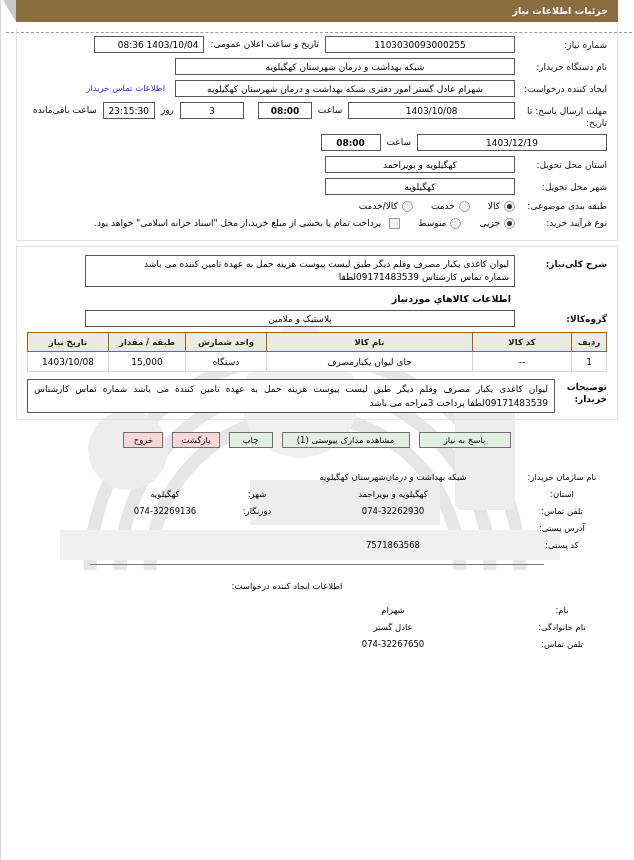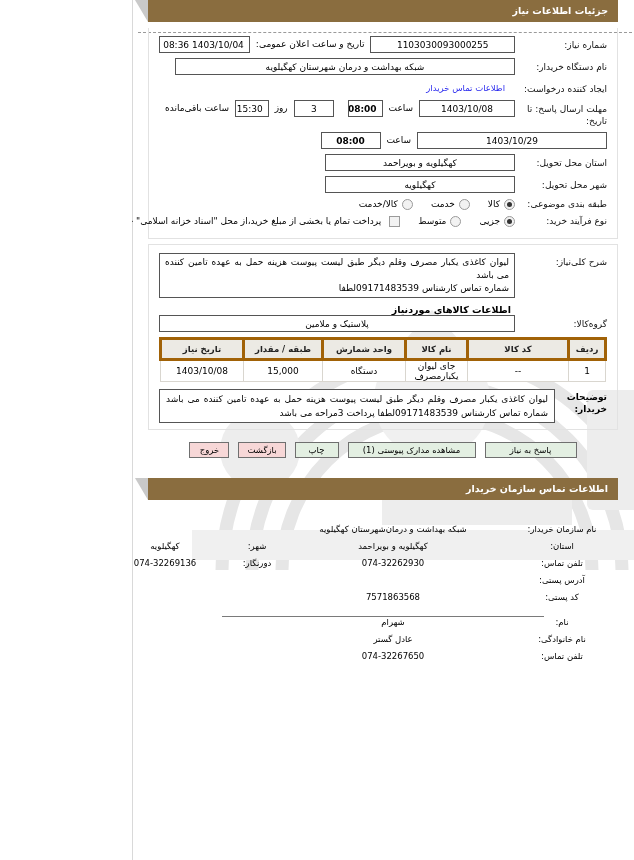--- a/index.html
+++ b/index.html
@@ -14,21 +14,21 @@
     font-family: "DejaVu Sans", "Liberation Sans", sans-serif;
     font-size: 9px;
     color: #000000;
     direction: rtl;
     position: relative;
     overflow: hidden;
     border-right: 0;
   }
   .page {
     position: relative;
-    width: 502px;
+    width: 634px;
     height: 860px;
     box-sizing: border-box;
     background: #fff;
     overflow: hidden;
   }
   
   .page-left-edge {
     position: absolute;
     left: 0; top: 0; bottom: 0;
     width: 1px;
@@ -179,37 +179,37 @@
     font-size: 9px;
     line-height: 13px;
     padding: 2px 5px;
     text-align: justify;
   }
   .bigbox .l2 { display: block; }
 
   .subhead {
     font-weight: bold;
     font-size: 9.5px;
-    margin: 6px 0 0 0;
+    margin: 6px 0 6px 0;
     text-align: right;
     padding-right: 96px;
   }
-  .bold-lbl { font-weight: normal; }
+  .bold-lbl { font-weight: bold; }
 
   
   table.items {
     width: 100%;
     border-collapse: collapse;
     direction: rtl;
     margin-top: 4px;
     font-size: 9px;
   }
   table.items th {
     background: #eceae4;
-    border: 3px solid #a16207;
+    border: 1px solid #a16207;
     font-weight: bold;
     font-size: 8.5px;
     height: 18px;
     padding: 0 4px;
     color: #222;
     text-align: center;
   }
   table.items td {
     border: 1px solid #d9d6cf;
     height: 19px;
@@ -338,36 +338,37 @@
           <div class="fld date">1403/10/04 08:36</div>
         </div>
 
         <div class="row">
           <div class="lbl">نام دستگاه خریدار:</div>
           <div class="fld xwide">شبکه بهداشت و درمان شهرستان  کهگیلویه</div>
         </div>
 
         <div class="row">
           <div class="lbl">ایجاد کننده درخواست:</div>
+          <div class="fld xwide">شهرام عادل گستر امور دفتری شبکه بهداشت و درمان شهرستان  کهگیلویه</div>
           <a class="link" href="#">اطلاعات تماس خریدار</a>
         </div>
 
         <div class="row">
           <div class="lbl">مهلت ارسال پاسخ: تا تاریخ:</div>
           <div class="fld num">1403/10/08</div>
           <div class="mini-lbl">ساعت</div>
           <div class="fld time">08:00</div>
           <div class="fld days" style="margin-right:14px;">3</div>
           <div class="mini-lbl">روز</div>
           <div class="fld clock">23:15:30</div>
           <div class="mini-lbl">ساعت باقی‌مانده</div>
         </div>
 
         <div class="row">
-          <div class="fld num">1403/10/29</div>
+          <div class="fld num">1403/12/19</div>
           <div class="mini-lbl">ساعت</div>
           <div class="fld time">08:00</div>
         </div>
 
         <div class="row">
           <div class="lbl">استان محل تحویل:</div>
           <div class="fld num">کهگیلویه و بویراحمد</div>
         </div>
 
         <div class="row">
@@ -466,24 +467,20 @@
     </div>
 
     <div class="btnbar">
       <button class="btn green w-answer">پاسخ به نیاز</button>
       <button class="btn green w-docs">مشاهده مدارک پیوستی (1)</button>
       <button class="btn green w-print">چاپ</button>
       <button class="btn pink w-back">بازگشت</button>
       <button class="btn pink w-exit">خروج</button>
     </div>
 
-    <div class="section-bar" style="margin-top:20px;">
-      <span class="corner"></span>
-      <span>اطلاعات تماس سازمان خریدار</span>
-    </div>
 
     <div class="contact">
 
       <div class="c-row">
         <div class="c-lbl">نام سازمان خریدار:</div>
         <div class="c-val">شبکه بهداشت و درمان‌شهرستان کهگیلویه</div>
       </div>
 
       <div class="c-row">
         <div class="c-lbl">استان:</div>
@@ -503,20 +500,21 @@
         <div class="c-lbl">آدرس پستی:</div>
       </div>
 
       <div class="c-row">
         <div class="c-lbl">کد پستی:</div>
         <div class="c-val">7571863568</div>
       </div>
 
       <hr class="hr">
 
+      <div class="creator-title">اطلاعات ایجاد کننده درخواست:</div>
 
       <div class="c-row">
         <div class="c-lbl">نام:</div>
         <div class="c-val">شهرام</div>
       </div>
 
       <div class="c-row">
         <div class="c-lbl">نام خانوادگی:</div>
         <div class="c-val">عادل گستر</div>
       </div>

